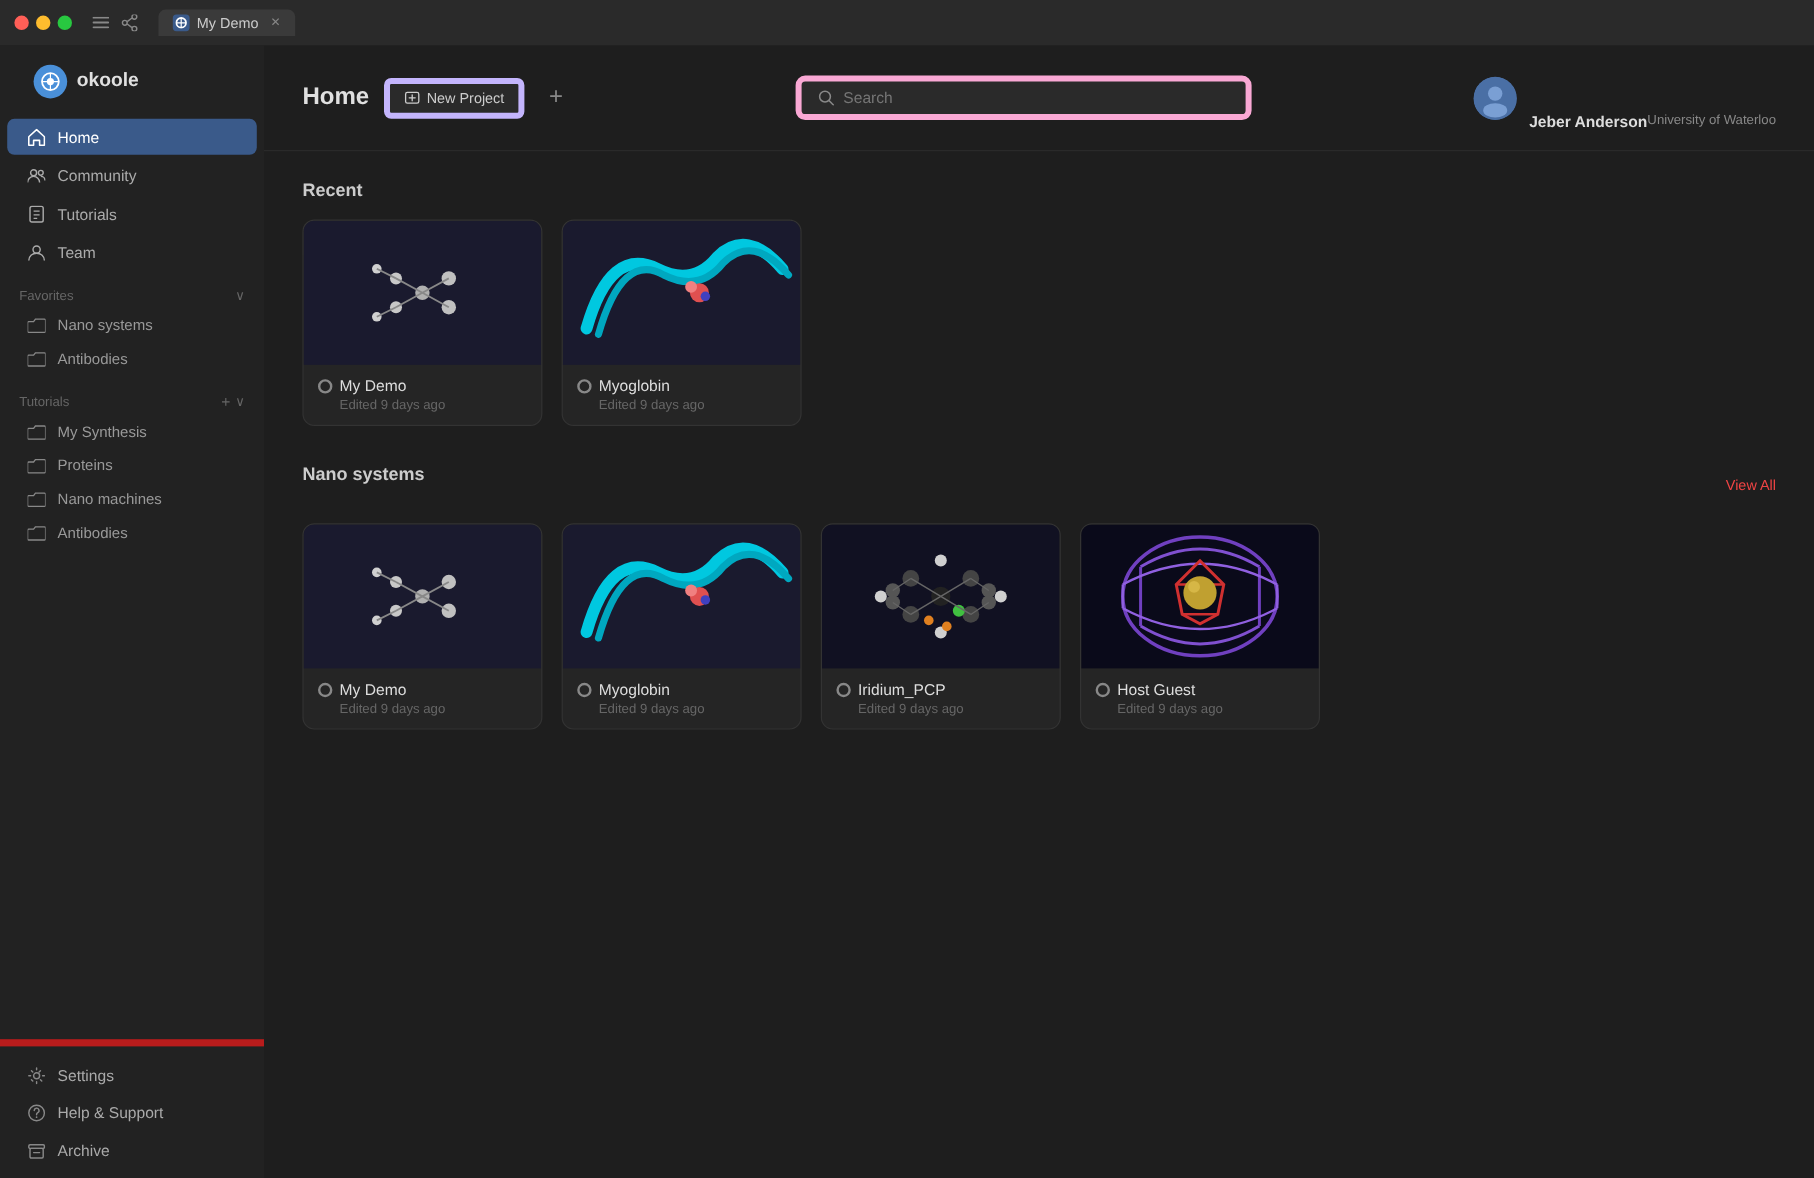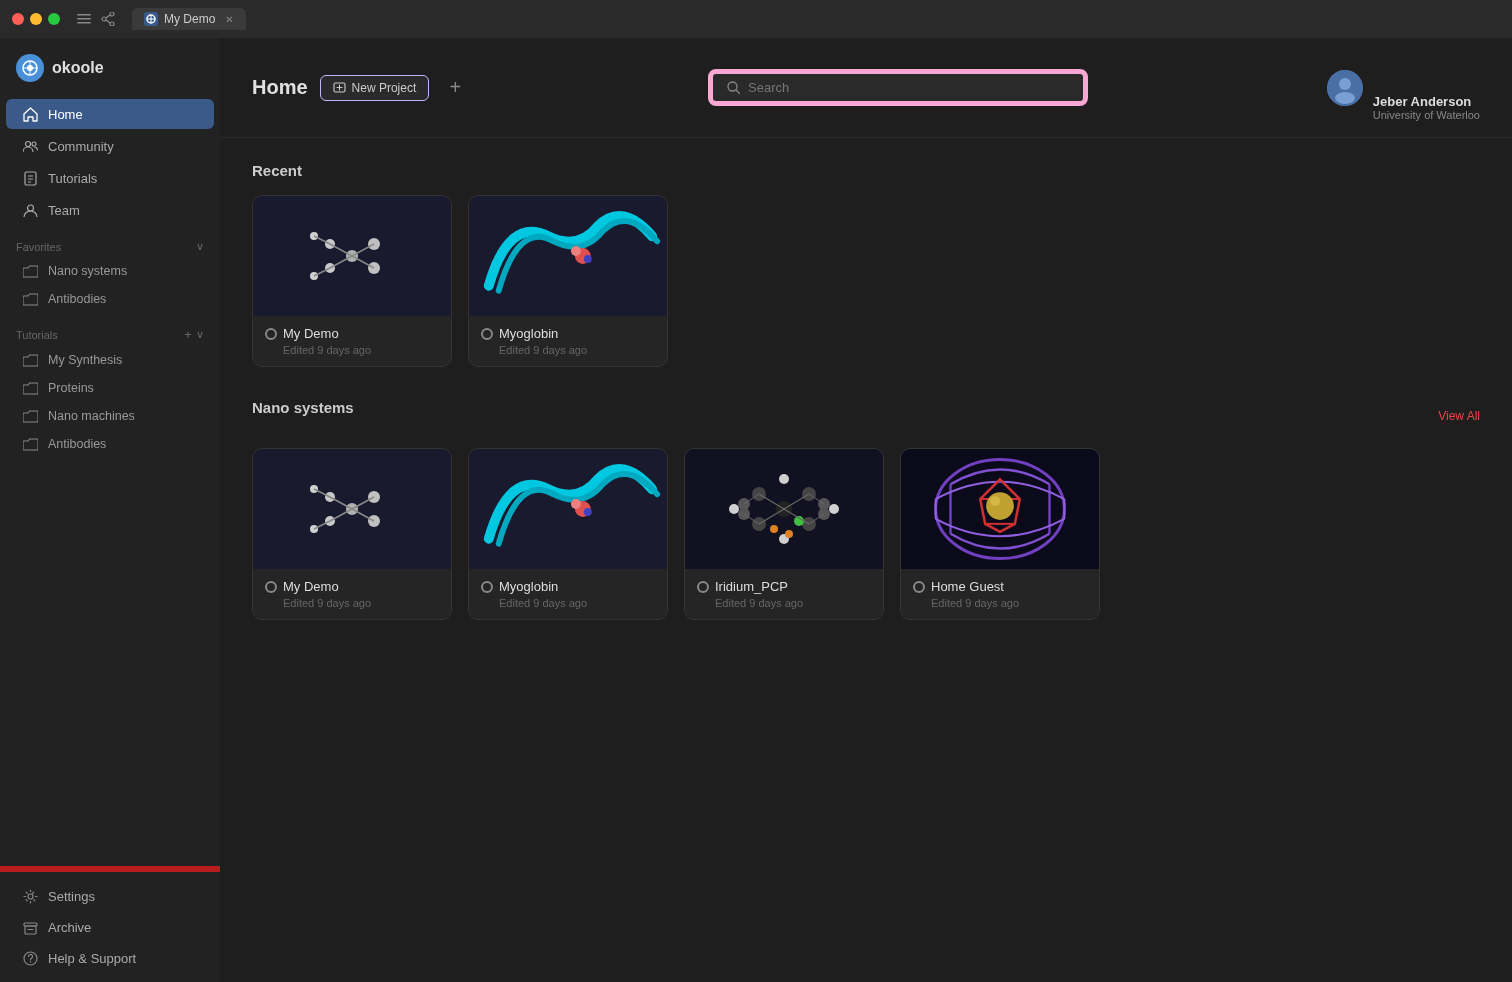--- a/index.html
+++ b/index.html
@@ -92,21 +92,21 @@
       display: flex;
       flex-direction: column;
       padding: 8px 0;
       flex-shrink: 0;
       overflow-y: auto;
     }
     .sidebar-logo {
       display: flex;
       align-items: center;
       gap: 8px;
-      padding: 8px 16px 16px;
+      padding: 8px 28px 16px;
     }
     .logo-icon {
       width: 28px;
       height: 28px;
       background: #4a90d9;
       border-radius: 50%;
       display: flex;
       align-items: center;
       justify-content: center;
       color: white;
@@ -206,21 +206,21 @@
     .page-title {
       font-size: 20px;
       font-weight: 600;
       color: #e0e0e0;
     }
     .new-project-btn {
       display: flex;
       align-items: center;
       gap: 6px;
       background: #2a2a2a;
-      border: 1px solid #c4b5fd;
+      border: 5px solid #c4b5fd;
       border-radius: 6px;
       padding: 5px 12px;
       color: #ccc;
       font-size: 12px;
       cursor: pointer;
     }
     .add-btn {
       width: 28px;
       height: 28px;
       background: transparent;
@@ -266,21 +266,21 @@
       height: 36px;
       border-radius: 50%;
       background: #4a6fa5;
       display: flex;
       align-items: center;
       justify-content: center;
       overflow: hidden;
     }
     .user-info {
       display: flex;
-      flex-direction: column;
+      flex-direction: row;
       margin-top: 40px;
     }
     .user-name {
       font-size: 13px;
       font-weight: 600;
       color: #ddd;
     }
     .user-org {
       font-size: 11px;
       color: #888;
@@ -528,36 +528,36 @@
           <svg width="15" height="15" viewBox="0 0 15 15">
               <circle cx="7.5" cy="7.5" r="2.5" fill="none" stroke="#888" stroke-width="1.2"></circle>
               <path d="M7.5 1v1.5M7.5 12.5V14M1 7.5h1.5M12.5 7.5H14M3.2 3.2l1.1 1.1M10.7 10.7l1.1 1.1M10.7 3.2l-1.1 1.1M3.2 10.7l1.1 1.1" stroke="#888" stroke-width="1.2" stroke-linecap="round"></path>
             </svg>
         </div>
         <span>Settings</span>
       </div>
       <div class="sidebar-nav-item">
         <div class="sidebar-nav-icon">
           <svg width="15" height="15" viewBox="0 0 15 15">
+              <circle cx="7.5" cy="7.5" r="6.5" fill="none" stroke="#888" stroke-width="1.2"></circle>
+              <path d="M5.5 5.5a2 2 0 113 1.7c-.5.3-1 .8-1 1.3v.5" fill="none" stroke="#888" stroke-width="1.2" stroke-linecap="round"></path>
+              <circle cx="7.5" cy="11" r="0.7" fill="#888"></circle>
+            </svg>
+        </div>
+        <span>Help &amp; Support</span>
+      </div>
+      <div class="sidebar-nav-item">
+        <div class="sidebar-nav-icon">
+          <svg width="15" height="15" viewBox="0 0 15 15">
               <rect x="1" y="3" width="13" height="3" rx="1" fill="none" stroke="#888" stroke-width="1.2"></rect>
               <rect x="2" y="6" width="11" height="8" rx="1" fill="none" stroke="#888" stroke-width="1.2"></rect>
               <line x1="5" y1="9.5" x2="10" y2="9.5" stroke="#888" stroke-width="1.2" stroke-linecap="round"></line>
             </svg>
         </div>
         <span>Archive</span>
-      </div>
-      <div class="sidebar-nav-item">
-        <div class="sidebar-nav-icon">
-          <svg width="15" height="15" viewBox="0 0 15 15">
-              <circle cx="7.5" cy="7.5" r="6.5" fill="none" stroke="#888" stroke-width="1.2"></circle>
-              <path d="M5.5 5.5a2 2 0 113 1.7c-.5.3-1 .8-1 1.3v.5" fill="none" stroke="#888" stroke-width="1.2" stroke-linecap="round"></path>
-              <circle cx="7.5" cy="11" r="0.7" fill="#888"></circle>
-            </svg>
-        </div>
-        <span>Help &amp; Support</span>
       </div>
     </div>
   </div>
 
   <div class="main-content">
 
     <div class="main-header">
       <div class="header-left">
         <h1 class="page-title">Home</h1>
         <button class="new-project-btn">
@@ -770,21 +770,21 @@
                 <line x1="80" y1="55" x2="120" y2="55" stroke="#d03030" stroke-width="2"></line>
                 <line x1="85" y1="80" x2="115" y2="80" stroke="#d03030" stroke-width="2"></line>
 
                 <circle cx="100" cy="62" r="14" fill="#c0a030"></circle>
                 <circle cx="95" cy="57" r="5" fill="#e0c050" opacity="0.7"></circle>
               </svg>
             </div>
             <div class="card-info">
               <div class="card-name-row">
                 <div class="card-status-icon"></div>
-                <span class="card-name">Home Guest</span>
+                <span class="card-name">Host Guest</span>
               </div>
               <div class="card-date">Edited 9 days ago</div>
             </div>
           </div>
         </div>
       </div>
     </div>
   </div>
 </div>
 

